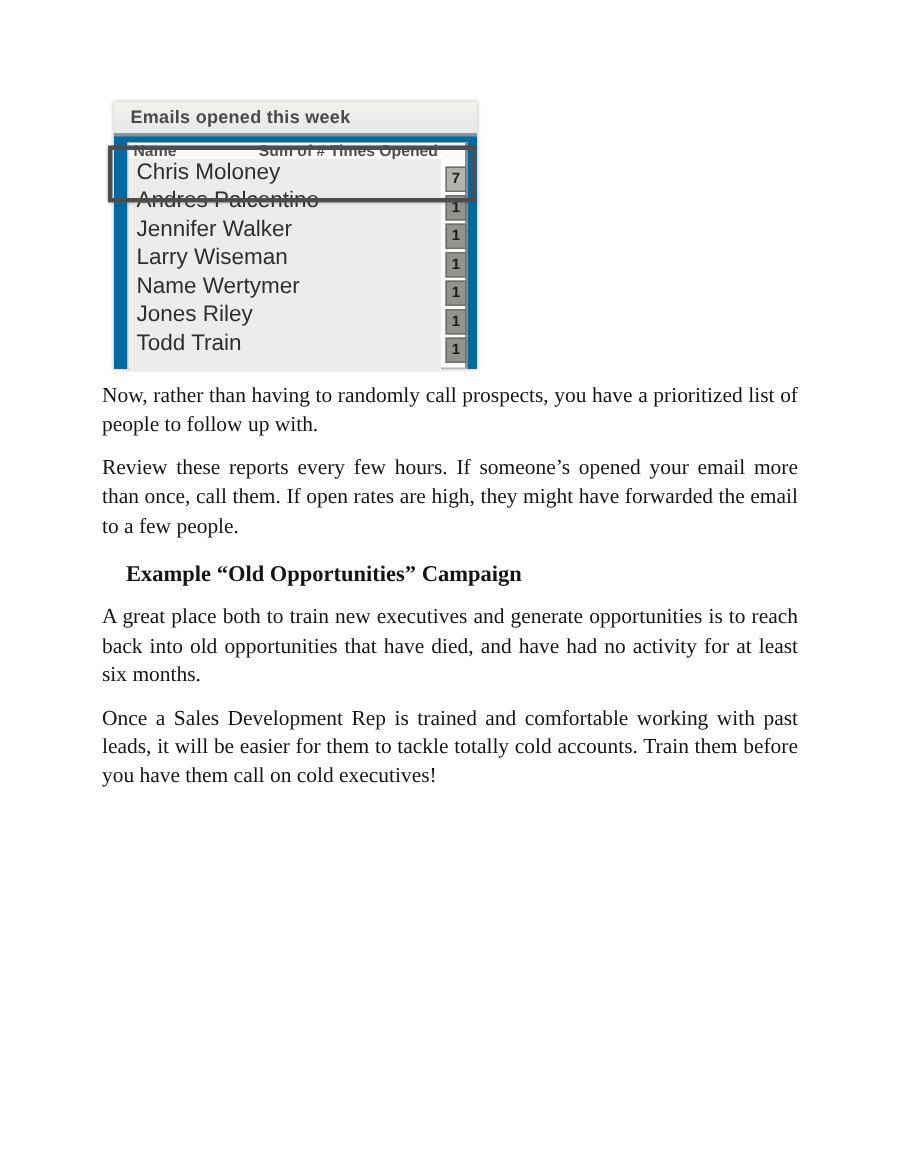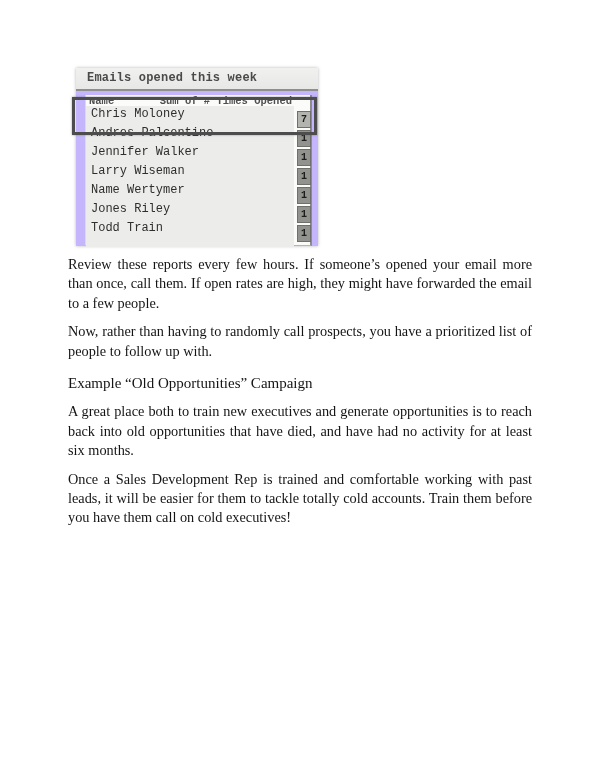--- a/index.html
+++ b/index.html
@@ -5,23 +5,23 @@
   html,body { margin:0; padding:0; background:#ffffff; }
   .page {
     position:relative; width:600px; height:776px;
     background:#ffffff; overflow:hidden;
     font-family:"Liberation Serif", serif;
   }
 
   
   .widget {
     position:absolute; left:76px; top:68px; width:242px;
-    font-family:Liberation Mono, monospace;
+    font-family:Liberation Sans, sans-serif;
     box-shadow:0 0 3px rgba(120,120,120,0.55);
-    background:#c4b5fd;
+    background:#0369a1;
   }
   .title-bar {
     height:18px; padding:3px 0 0 11px;
     background:linear-gradient(#f1f1ef, var(--titlebar-bg,#e7e7e5));
     border-bottom:2px solid var(--titlebar-line,#8f8f8f);
     font-size:12px; font-weight:bold; color:var(--widget-text,#4a4a4a);
     letter-spacing:0.2px;
   }
   .tbl {
     margin:4px 0 0 9px; width:224px; padding-bottom:1px;
@@ -33,21 +33,21 @@
   .header-row {
     height:16px; display:flex; justify-content:space-between; align-items:flex-start;
     font-size:10.5px; font-weight:bold; color:#4f4f4f;
   }
   .header-row .col-name { padding-left:3px; }
   .header-row .col-sum  { padding-right:18px; }
   .row { display:flex; align-items:center; height:17px; margin-bottom:2px; }
   .name-bar {
     flex:0 0 208px; height:27px; line-height:17px;
     background:var(--row-bg,#ececea);
-    font-size:12px; color:#2e2e2e; padding-left:5px; box-sizing:border-box;
+    font-size:15px; color:#2e2e2e; padding-left:5px; box-sizing:border-box;
     white-space:nowrap; overflow:hidden;
   }
   .badge {
     flex:0 0 12px; height:15px; margin-left:3px;
     background:var(--badge-bg,#92928f);
     border:1px solid var(--badge-border,#6f6f6c);
     font-size:10px; font-weight:bold; color:#1d1d1d;
     text-align:center; line-height:15px;
   }
   .badge.top { background:var(--badge-bg-top,#b3b3b0); }
@@ -59,21 +59,21 @@
   }
 
   
   .doc {
     position:absolute; left:68px; top:255px; width:464px;
     font-size:14.3px; line-height:19.4px; color:#141414;
     text-align:justify;
   }
   .doc p.para { margin:0 0 9px 0; }
   .doc .heading {
-    font-weight:normal; font-size:15px; margin:13px 0 9px 0;
+    font-weight:bold; font-size:15px; margin:13px 0 9px 16px;
     text-align:left;
   }
 </style>
 </head>
 <body>
 
 <div class="page" style="--hl-border: #4d4d4d; --titlebar-bg: #e7e7e5; --titlebar-line: #8f8f8f; --widget-text: #4a4a4a; --row-bg: #ececea; --badge-bg: #92928f; --badge-bg-top: #b3b3b0; --badge-border: #6f6f6c;">
 
   <div class="widget">
     <div class="title-bar">
@@ -114,20 +114,20 @@
             <div class="name-bar">Todd Train</div>
             <div class="badge">1</div>
           </div>
         </div>
     </div>
 
     <div class="hl-box"></div>
   </div>
 
   <div class="doc" id="doc">
+      <p class="para">Now, rather than having to randomly call prospects, you have a prioritized list of people to follow up with.</p>
       <p class="para">Review these reports every few hours. If someone’s opened your email more than once, call them. If open rates are high, they might have forwarded the email to a few people.</p>
-      <p class="para">Now, rather than having to randomly call prospects, you have a prioritized list of people to follow up with.</p>
       <div class="heading">Example “Old Opportunities” Campaign</div>
       <p class="para">A great place both to train new executives and generate opportunities is to reach back into old opportunities that have died, and have had no activity for at least six months.</p>
       <p class="para">Once a Sales Development Rep is trained and comfortable working with past leads, it will be easier for them to tackle totally cold accounts. Train them before you have them call on cold executives!</p>
     </div>
 
 </div>
 
 </body></html>

